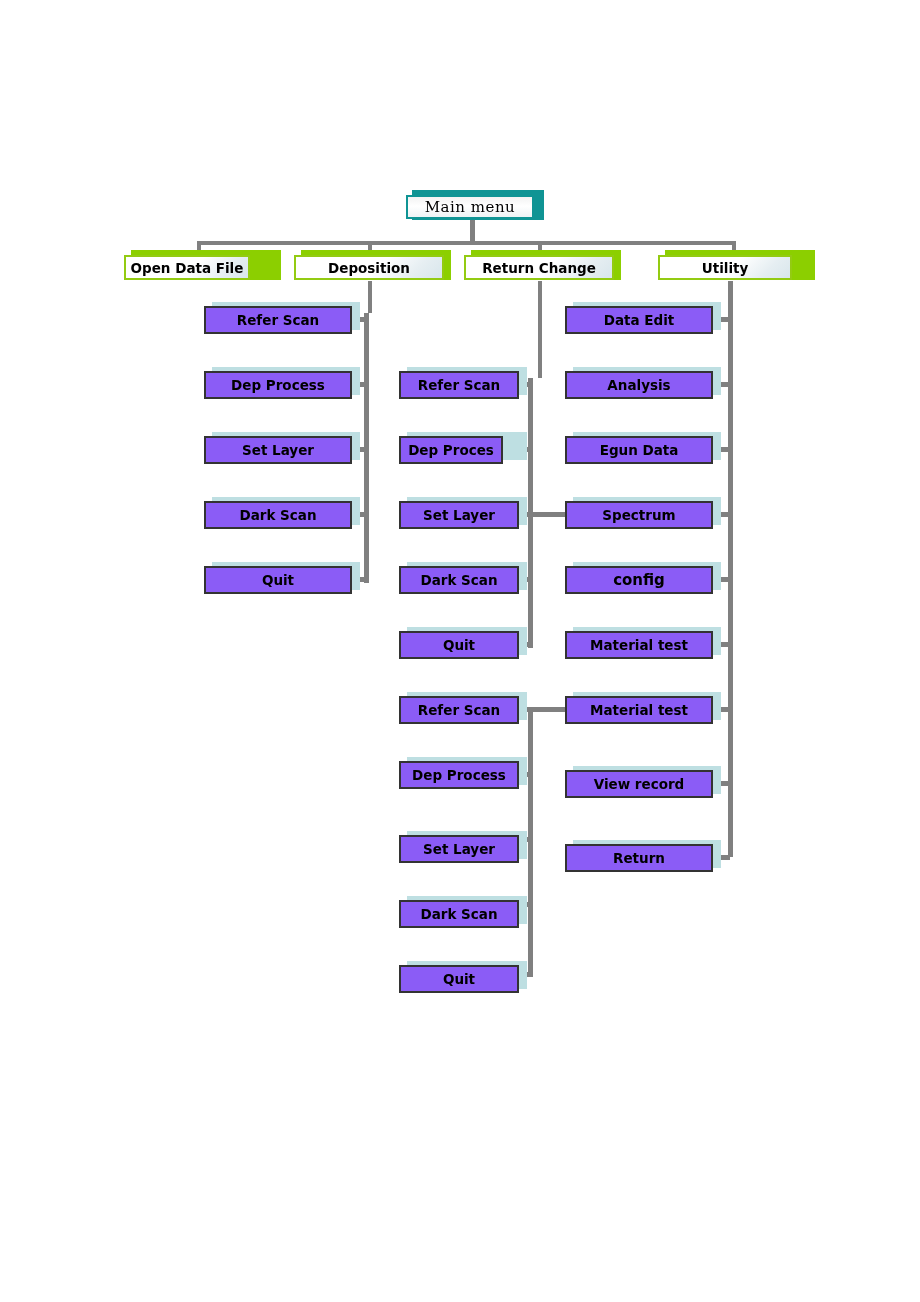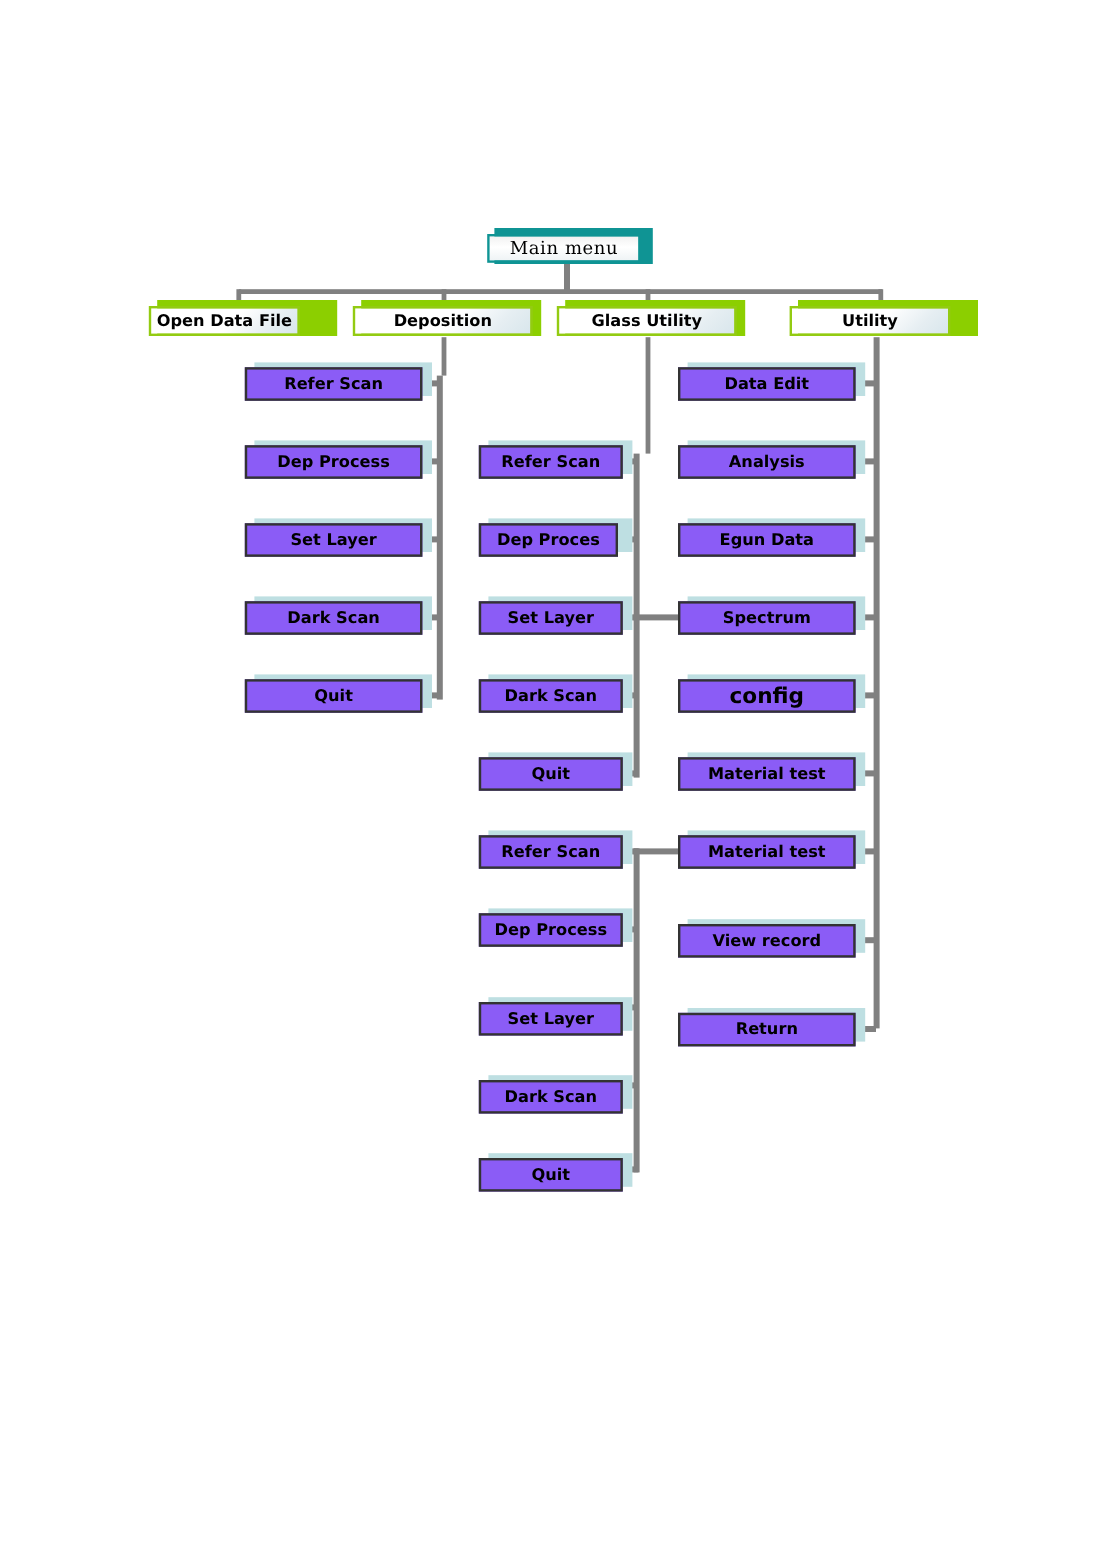--- a/index.html
+++ b/index.html
@@ -112,21 +112,21 @@
     box-sizing: border-box;
   }
   .leaf-label {
     font-family: "DejaVu Sans", sans-serif;
     font-size: 13.5px;
     font-weight: bold;
     color: #000000;
     white-space: nowrap;
   }
   .leaf-label.big {
-    font-size: 18px;
+    font-size: 15px;
   }
 </style>
 </head>
 <body>
 
 <div id="canvas">
 
   <div class="line" style="left:470px; top:219px; width:5px; height:25px;"></div>
 
   <div class="line" style="left:199px; top:241px; width:536px; height:4px;"></div>
@@ -191,21 +191,21 @@
   <div class="l2-wrap" style="left:294px; top:250px;">
     <div class="l2-shadow" style="width:150px;"></div>
     <div class="l2-box" style="width:150px;">
       <span class="l2-label">Deposition</span>
     </div>
   </div>
 
   <div class="l2-wrap" style="left:464px; top:250px;">
     <div class="l2-shadow" style="width:150px;"></div>
     <div class="l2-box" style="width:150px;">
-      <span class="l2-label">Glass Utility</span>
+      <span class="l2-label">Return Change</span>
     </div>
   </div>
 
   <div class="l2-wrap" style="left:658px; top:250px;">
     <div class="l2-shadow" style="width:150px;"></div>
     <div class="l2-box" style="width:134px;">
       <span class="l2-label">Utility</span>
     </div>
   </div>
 
@@ -241,21 +241,21 @@
   </div>
 
   <div class="leaf-wrap" style="left:399px; top:367px;">
     <div class="leaf-shadow" style="width:120px;"></div>
     <div class="leaf-box" style="width:120px;">
       <span class="leaf-label">Refer Scan</span>
     </div>
   </div>
   <div class="leaf-wrap" style="left:399px; top:432px;">
     <div class="leaf-shadow" style="width:120px;"></div>
-    <div class="leaf-box" style="width:116px;">
+    <div class="leaf-box" style="width:104px;">
       <span class="leaf-label">Dep Proces</span>
     </div>
   </div>
   <div class="leaf-wrap" style="left:399px; top:497px;">
     <div class="leaf-shadow" style="width:120px;"></div>
     <div class="leaf-box" style="width:120px;">
       <span class="leaf-label">Set Layer</span>
     </div>
   </div>
   <div class="leaf-wrap" style="left:399px; top:562px;">

